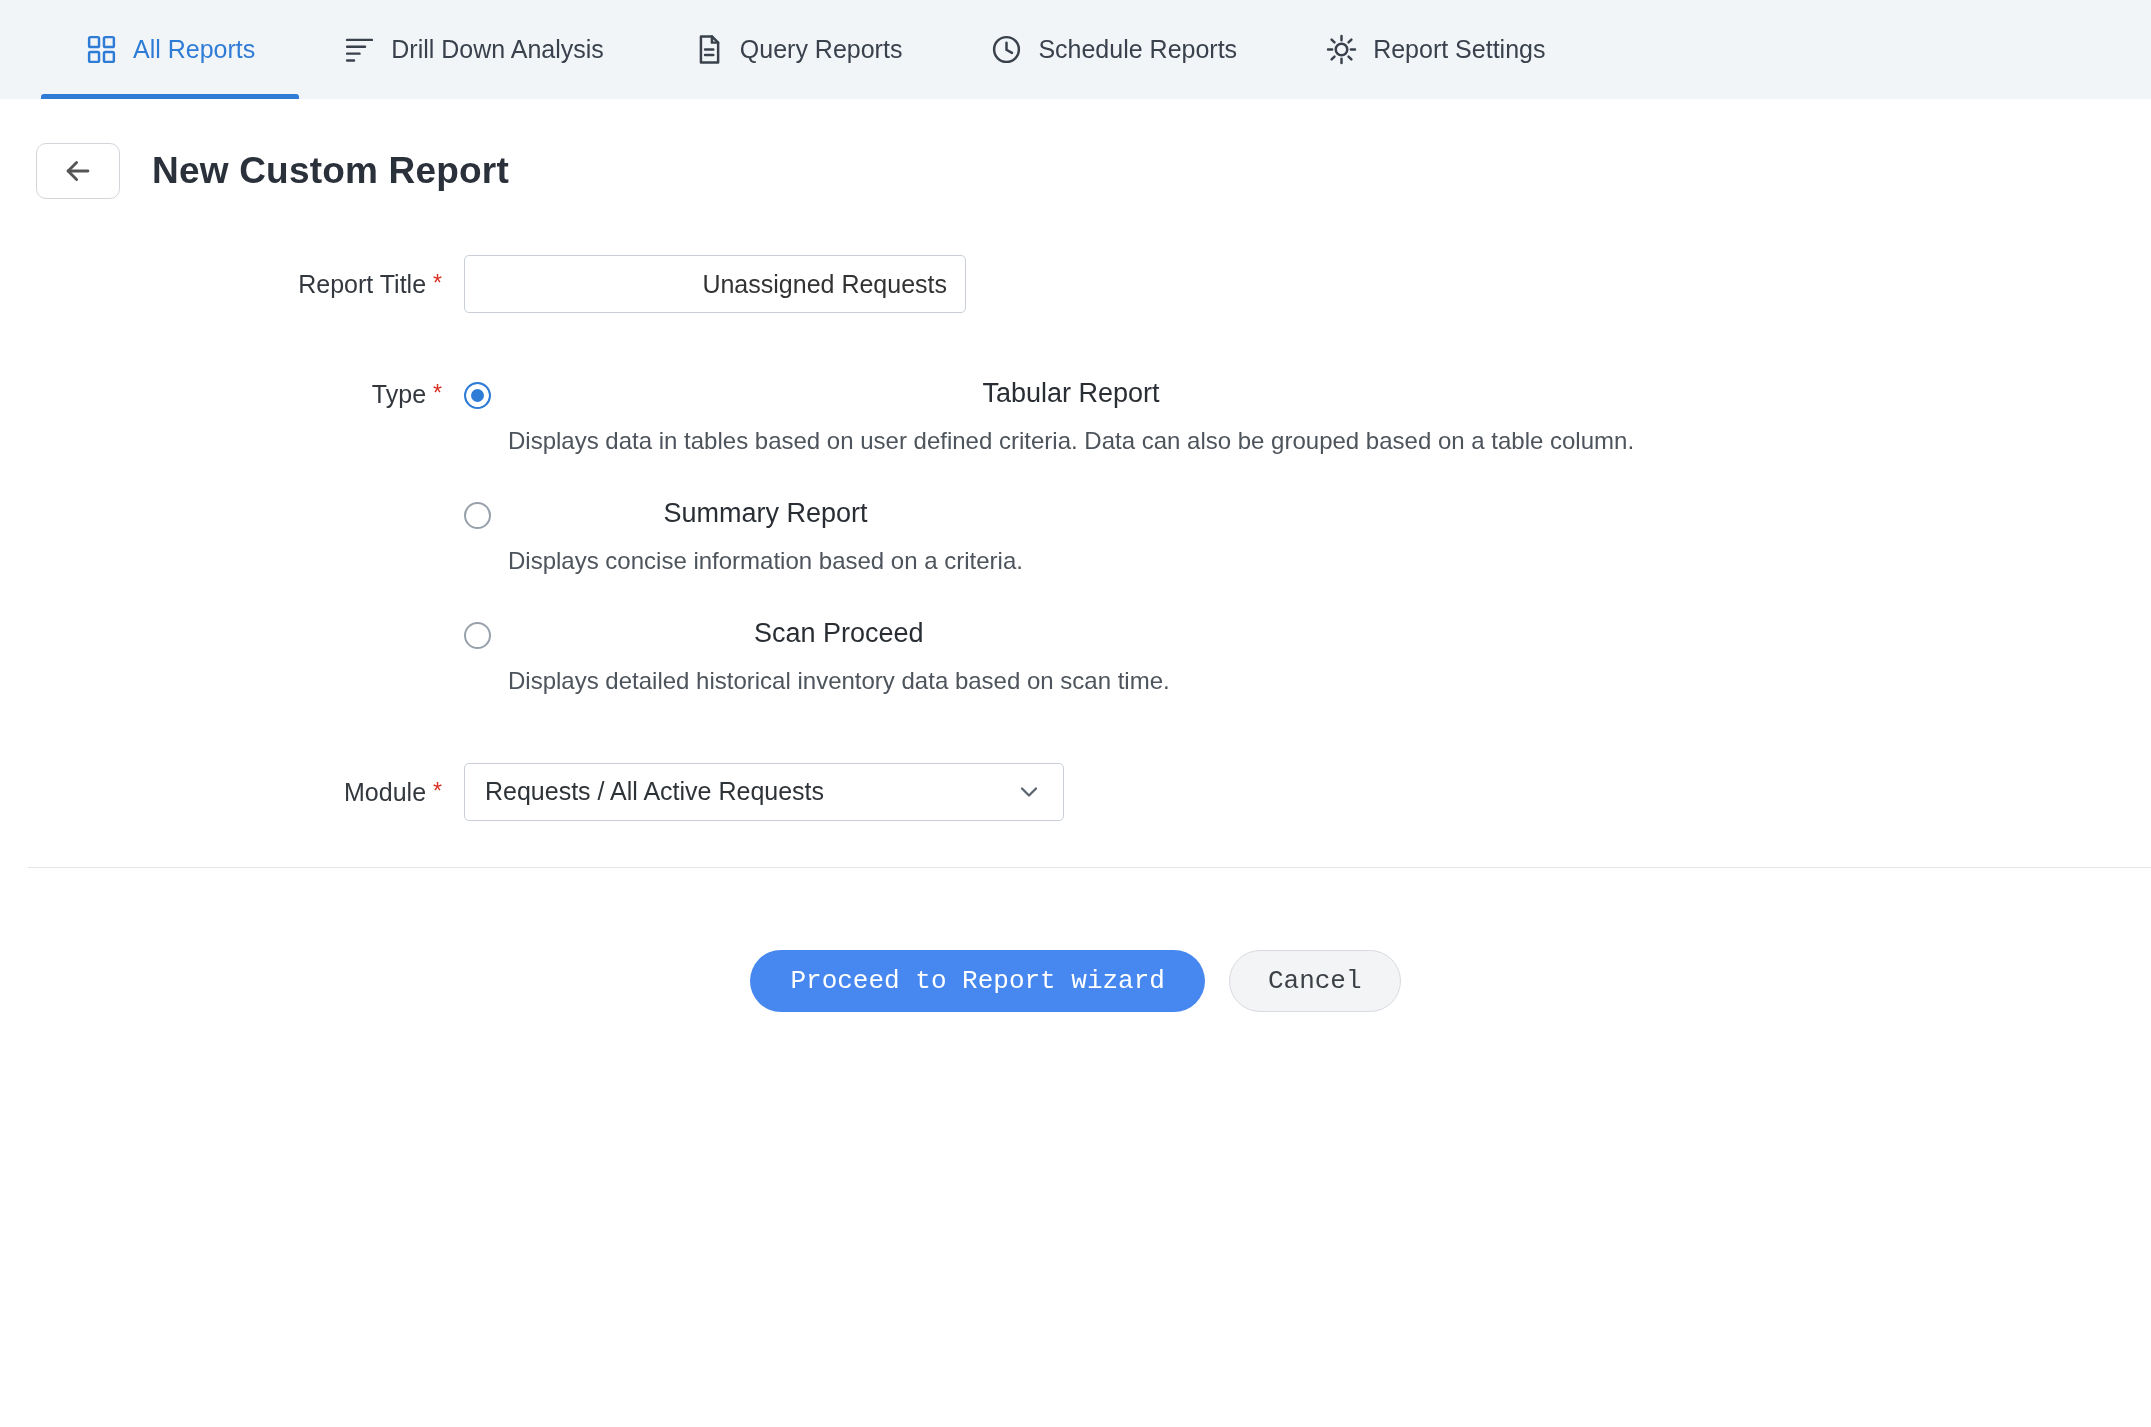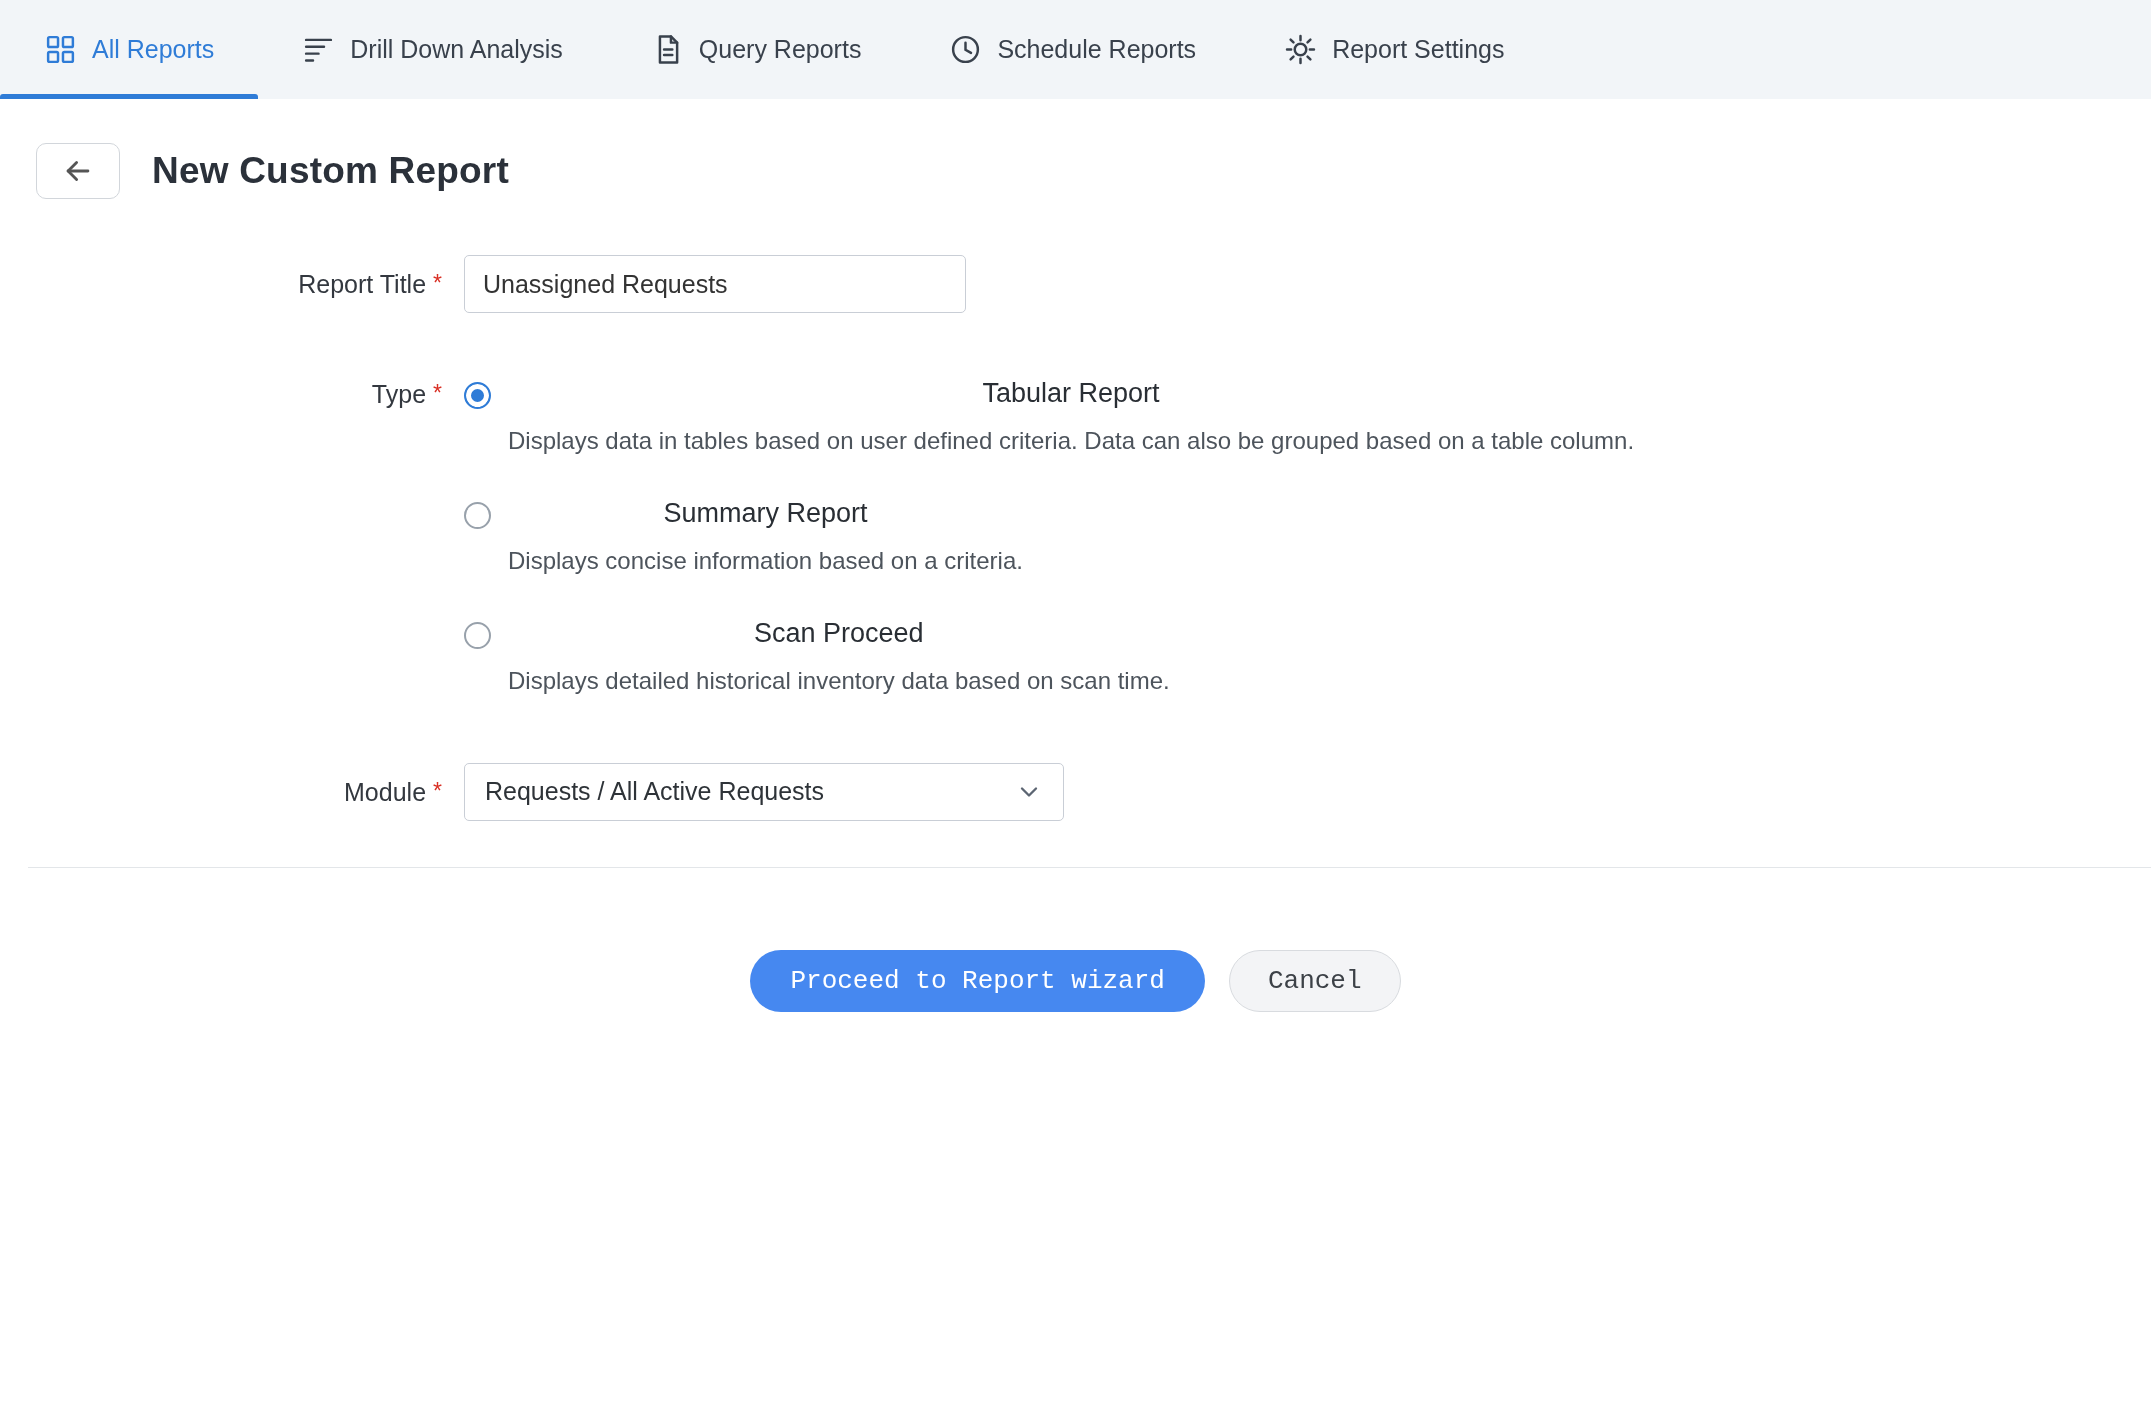--- a/index.html
+++ b/index.html
@@ -9,20 +9,21 @@
     font-family:"Liberation Sans","DejaVu Sans",sans-serif;
     color:#333;
     overflow:hidden;
   }
   
   .tabbar{
     height:99px;
     background:var(--tabbar-bg,#f2f5f8);
     display:flex;
     align-items:stretch;
+    padding-left:41px;
   }
   .tab{
     display:flex;align-items:center;gap:15px;
     padding:0 44px;
     position:relative;
     cursor:pointer;
     color:#39414c;
     font-size:25px;
     white-space:nowrap;
   }
@@ -56,20 +57,21 @@
   .row-title .form-label{padding-top:15px;}
   .text-input{
     box-sizing:border-box;
     width:502px;height:58px;
     border:1px solid #c9ced6;border-radius:5px;
     font-size:25px;color:#333;
     padding:0 18px;
     font-family:inherit;
     outline:none;
     background:#fff;
+    text-align:right;
   }
   .row-type{margin-top:64px;}
   .row-type .form-label{padding-top:3px;}
   
   .radio-option{display:flex;align-items:flex-start;margin-bottom:41px;cursor:pointer;text-align:center;}
   .radio{
     box-sizing:border-box;
     width:27px;height:27px;flex:0 0 27px;
     border-radius:50%;
     border:2px solid #98a1ab;

